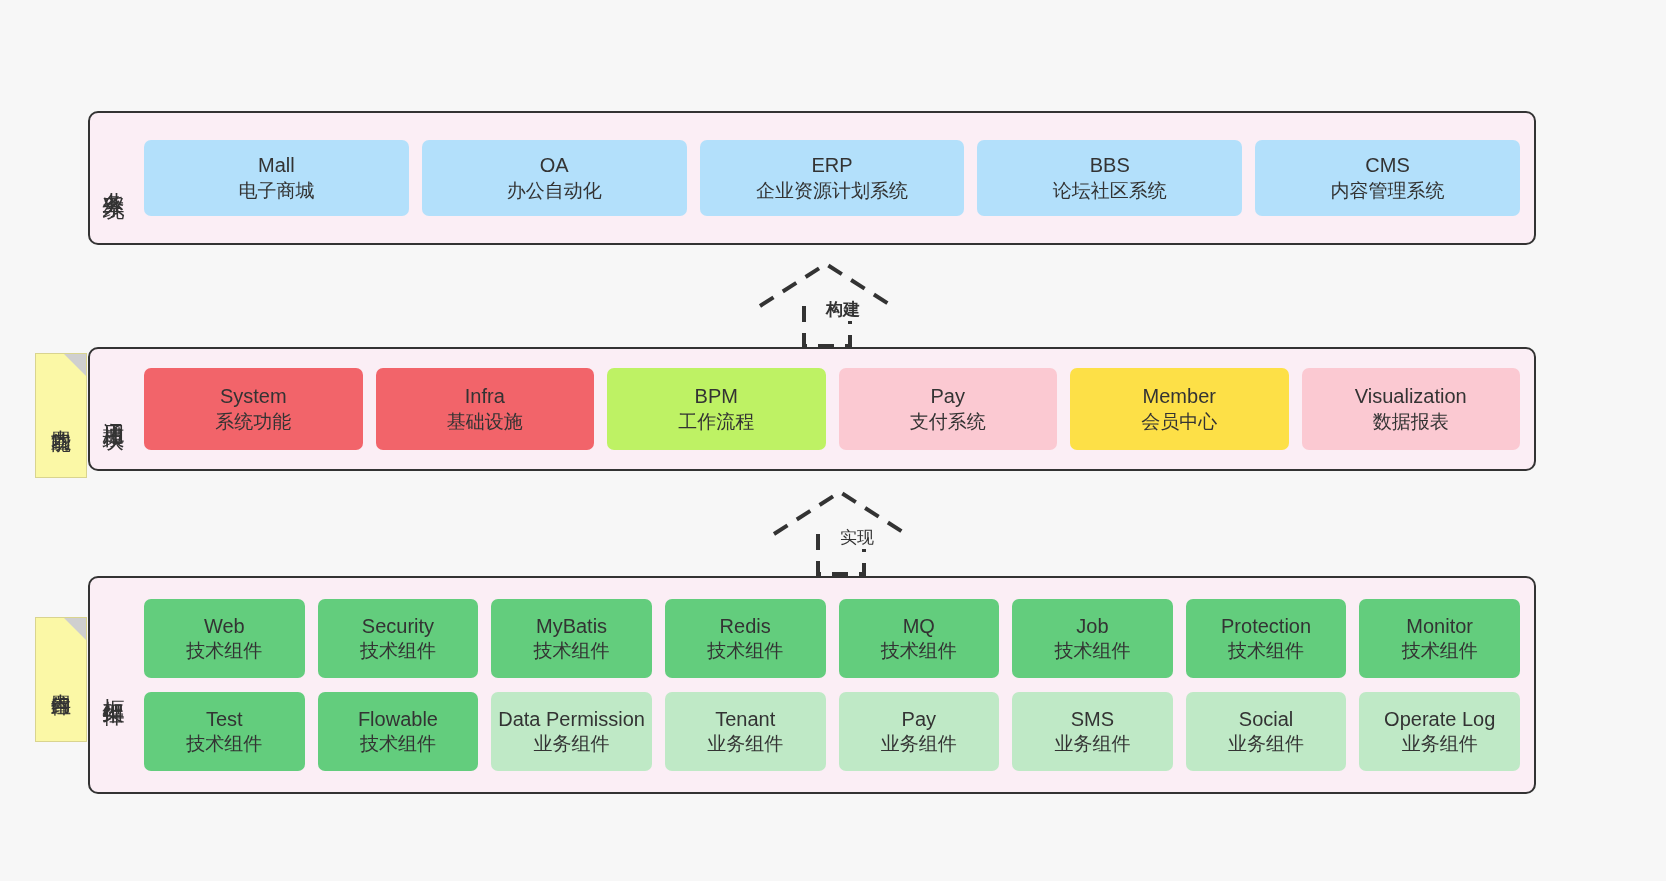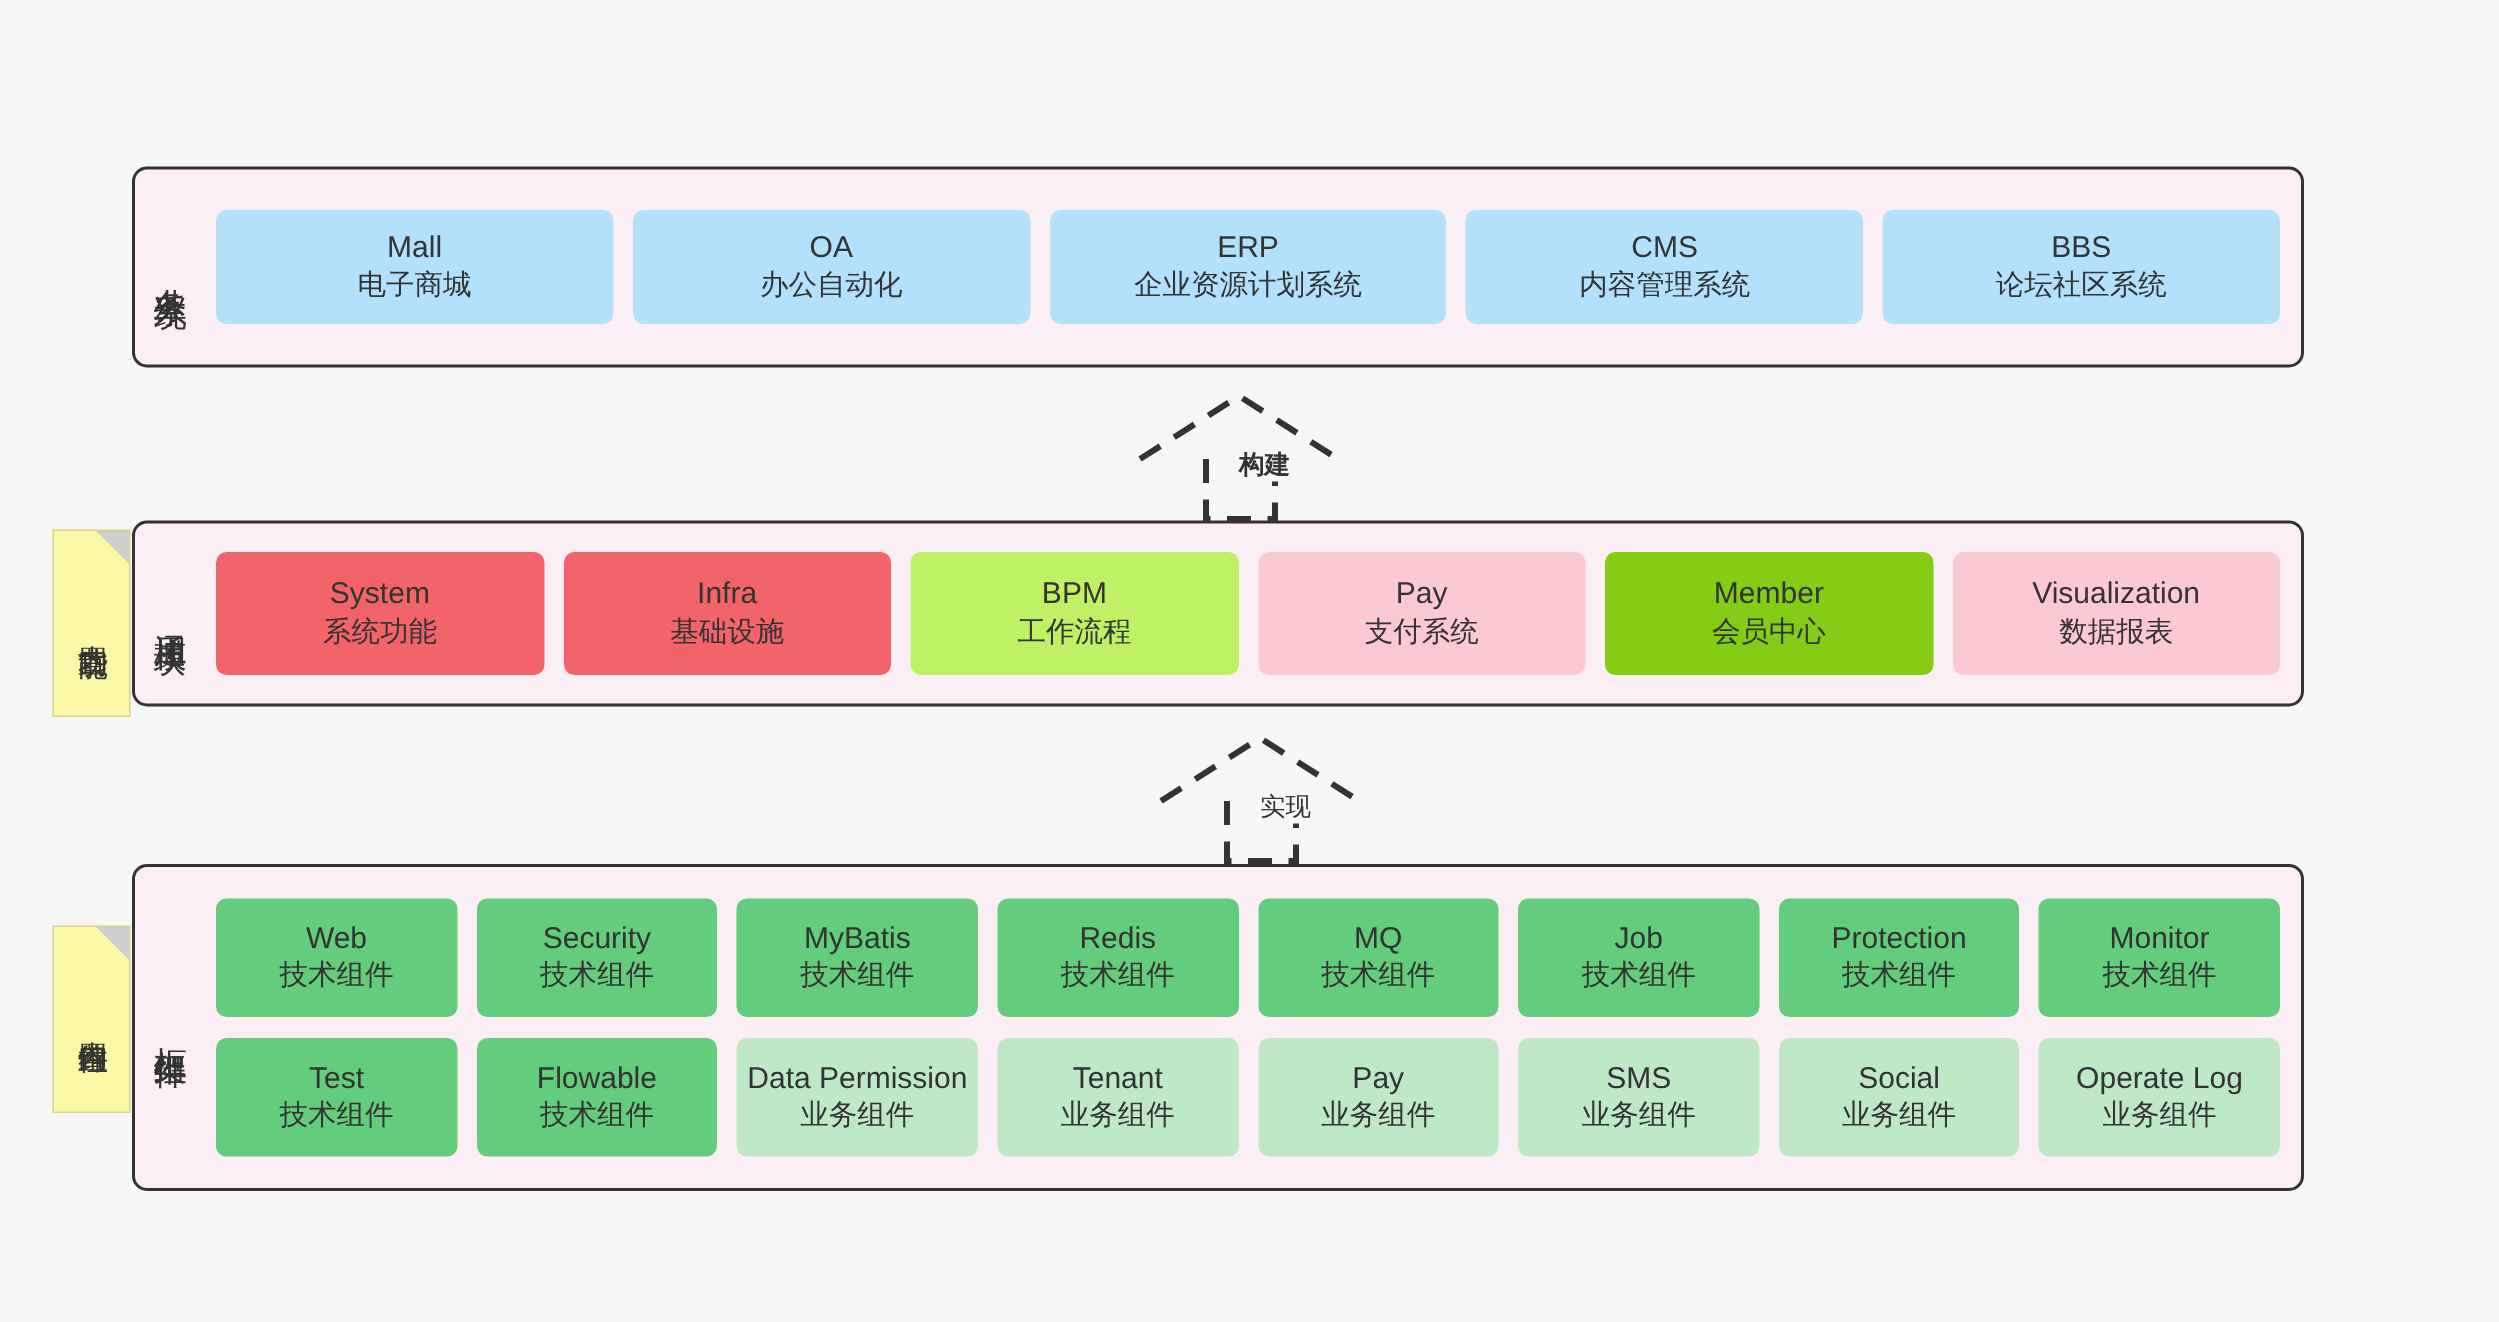--- a/index.html
+++ b/index.html
@@ -145,26 +145,26 @@
         </div>
         <div class="card c-blue" style="background: rgb(179, 224, 251);">
           <div class="t1">OA</div>
           <div class="t2">办公自动化</div>
         </div>
         <div class="card c-blue" style="background: rgb(179, 224, 251);">
           <div class="t1">ERP</div>
           <div class="t2">企业资源计划系统</div>
         </div>
         <div class="card c-blue" style="background: rgb(179, 224, 251);">
+          <div class="t1">BBS</div>
+          <div class="t2">论坛社区系统</div>
+        </div>
+        <div class="card c-blue" style="background: rgb(179, 224, 251);">
           <div class="t1">CMS</div>
           <div class="t2">内容管理系统</div>
-        </div>
-        <div class="card c-blue" style="background: rgb(179, 224, 251);">
-          <div class="t1">BBS</div>
-          <div class="t2">论坛社区系统</div>
         </div>
       </div>
     </div>
   </div>
 
   <div class="connector" id="connector-build">
     <svg width="150" height="88" viewBox="0 0 150 88">
       <path d="M 2 46 L 68 4 L 134 46" fill="none" stroke="#333333" stroke-width="4" stroke-dasharray="16,11" stroke-linecap="butt"></path>
       <path d="M 46 46 L 46 86 L 92 86 L 92 46" fill="none" stroke="#333333" stroke-width="4" stroke-dasharray="16,11" stroke-linecap="butt"></path>
     </svg>
@@ -184,21 +184,21 @@
           <div class="t2">基础设施</div>
         </div>
         <div class="card c-pink" style="background: #bef264;">
           <div class="t1">BPM</div>
           <div class="t2">工作流程</div>
         </div>
         <div class="card c-pink" style="background: rgb(251, 201, 210);">
           <div class="t1">Pay</div>
           <div class="t2">支付系统</div>
         </div>
-        <div class="card c-pink" style="background: #84cc16;">
+        <div class="card c-pink" style="background: #fde047;">
           <div class="t1">Member</div>
           <div class="t2">会员中心</div>
         </div>
         <div class="card c-pink" style="background: rgb(251, 201, 210);">
           <div class="t1">Visualization</div>
           <div class="t2">数据报表</div>
         </div>
       </div>
     </div>
   </div>

